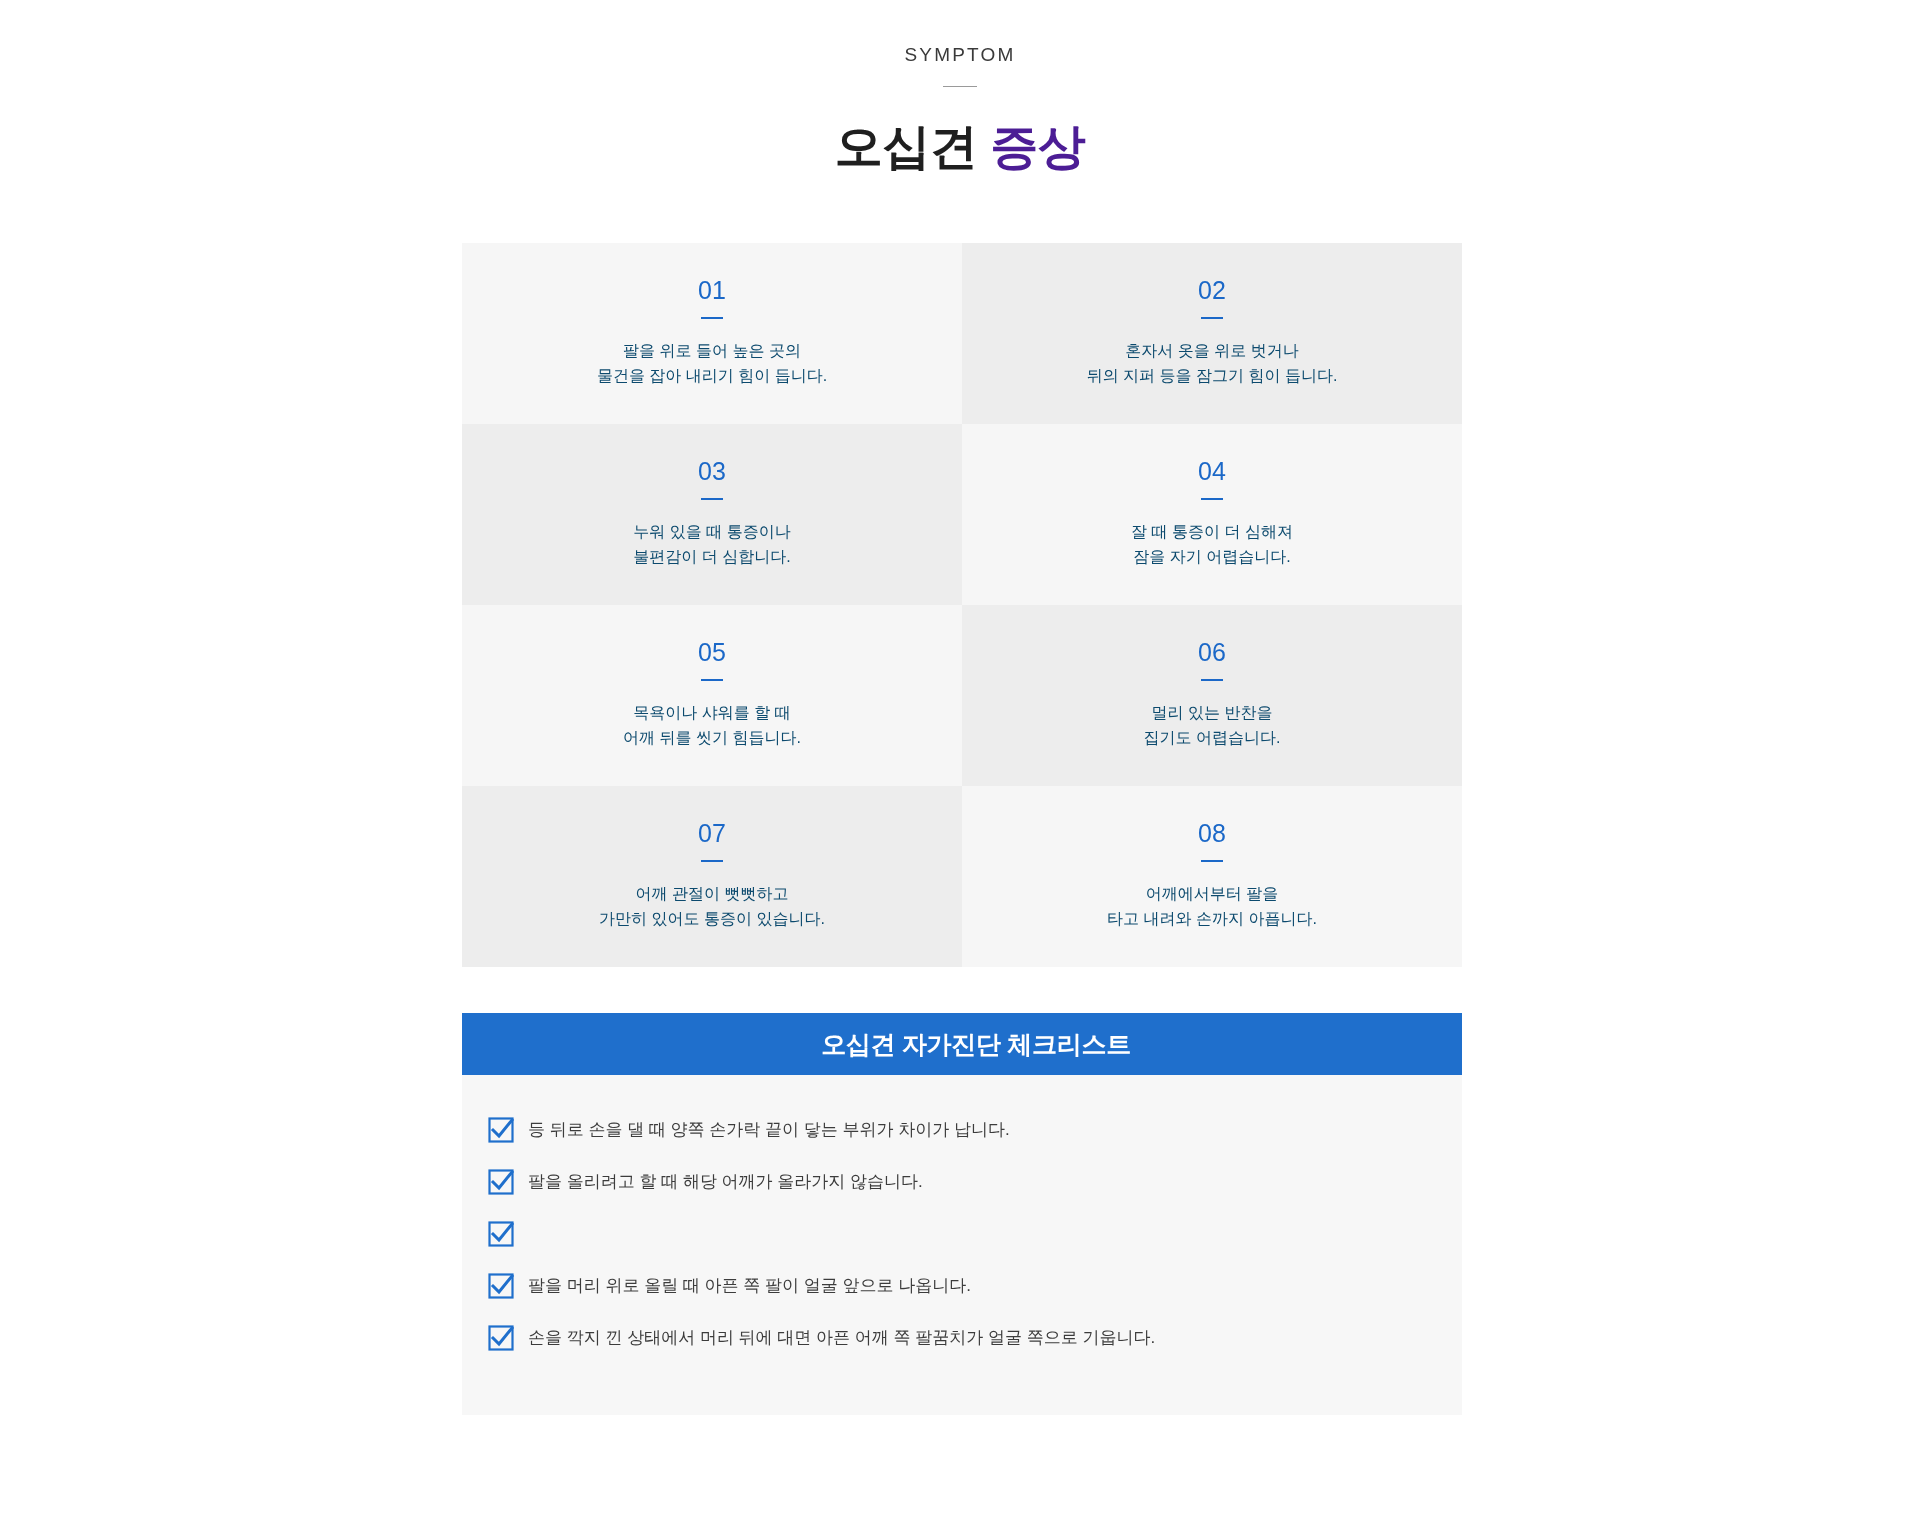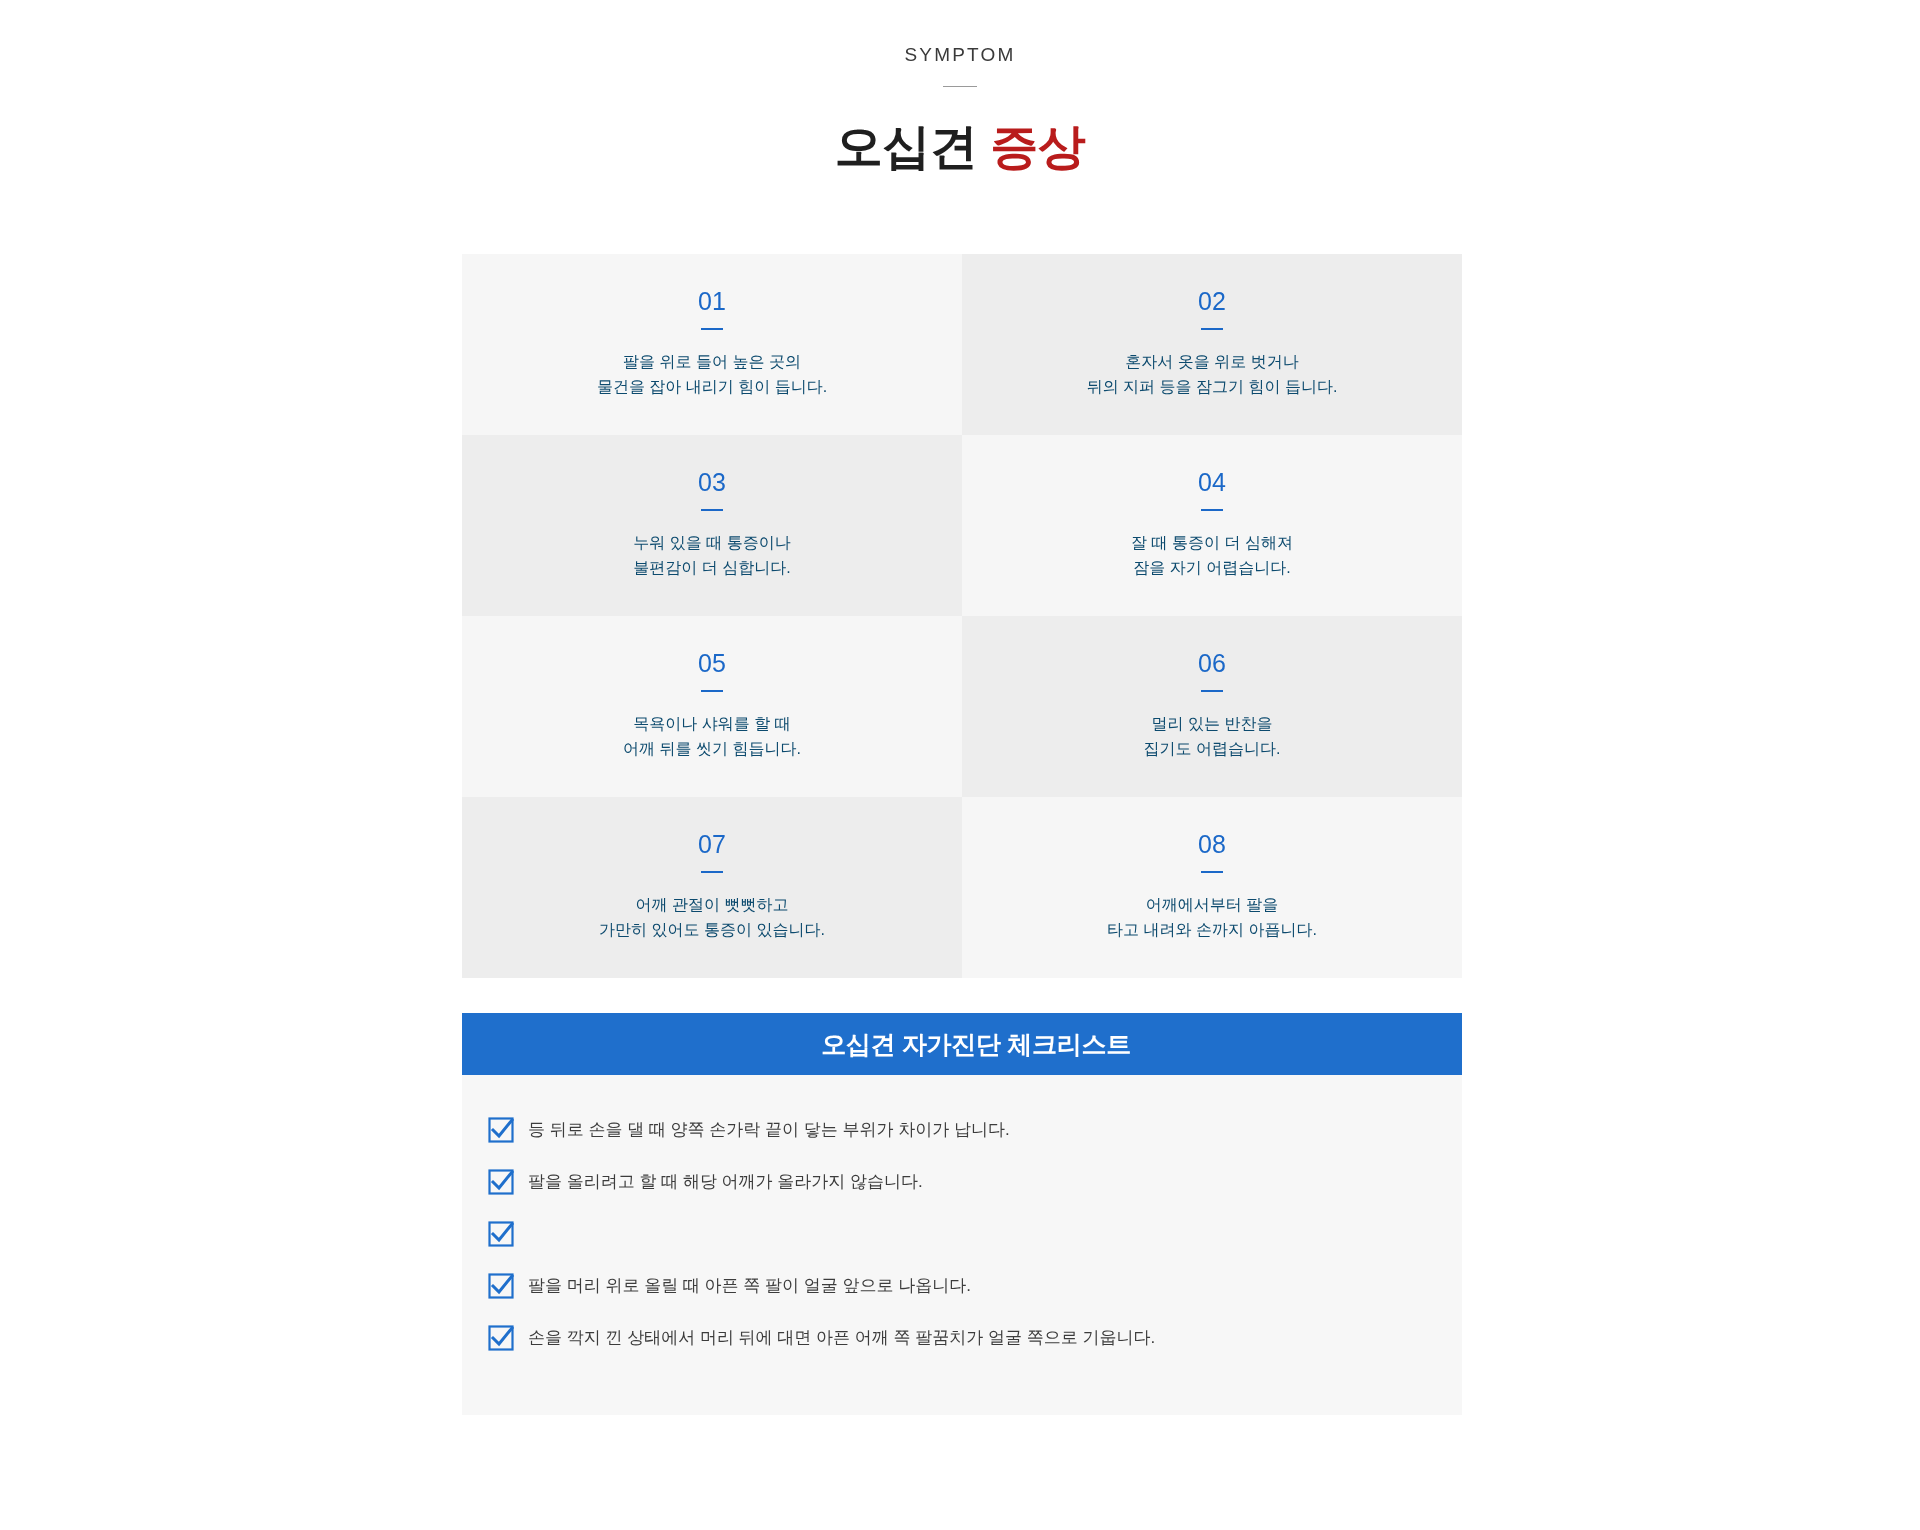--- a/index.html
+++ b/index.html
@@ -39,28 +39,28 @@
     margin: 20px auto 0 auto;
   }
   .main-title {
     margin-top: 28px;
     font-size: 48px;
     font-weight: 700;
     color: #1f1f1f;
     letter-spacing: -0.5px;
   }
   .main-title .accent {
-    color: #b91c1c;
+    color: #4c1d95;
   }
 
   
   .grid-wrap {
     position: absolute;
     left: 462px;
-    top: 254px;
+    top: 243px;
     width: 1000px;
   }
   .grid {
     display: grid;
     grid-template-columns: 1fr 1fr;
   }
   .cell {
     height: 181px;
     box-sizing: border-box;
     display: flex;

